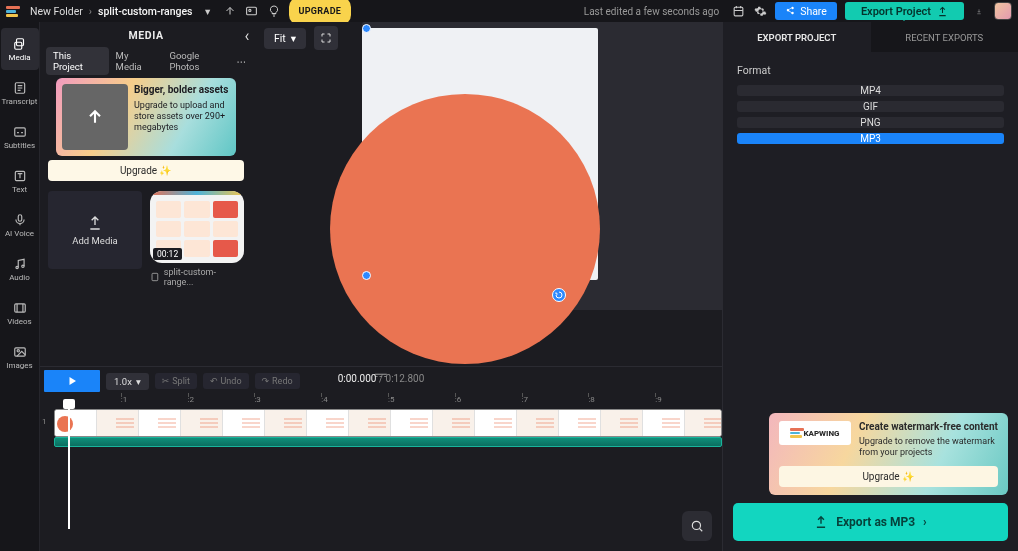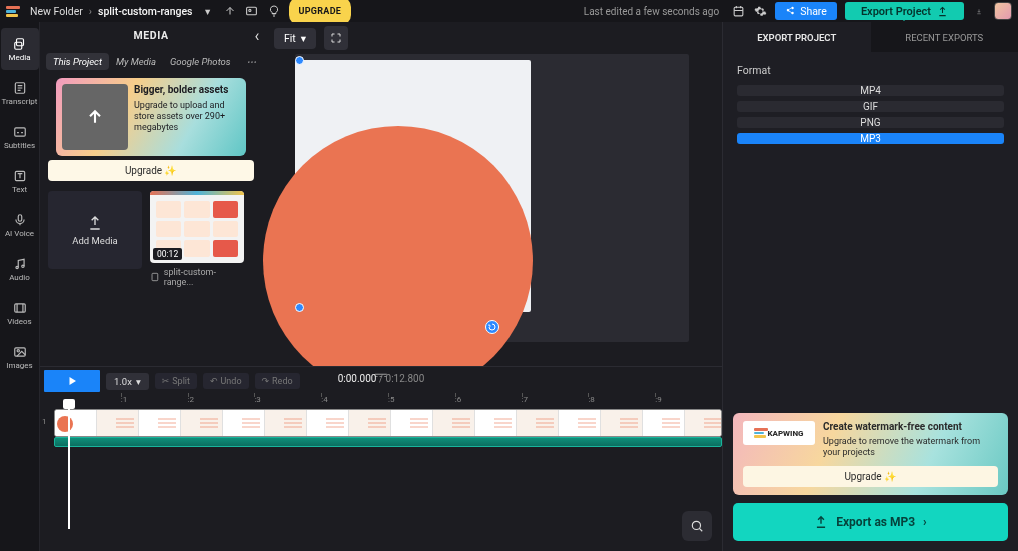--- a/index.html
+++ b/index.html
@@ -25,41 +25,41 @@
 .main { display:flex; height:calc(100% - 22px); }
 .leftnav { width:40px; background:#16161a; border-right:1px solid #26262c; display:flex; flex-direction:column; align-items:center; padding-top:6px; gap:2px;}
 .leftnav .nav-item { width:38px; height:42px; display:flex; flex-direction:column; align-items:center; justify-content:center; gap:2px; font-size:8px; color:#bbb; cursor:pointer; border-radius:4px;}
 .leftnav .nav-item.active { background:#2b2b32; color:#fff;}
 .leftnav .nav-icon { width:14px; height:14px; }
 .center { flex:1; display:flex; flex-direction:column; min-width:0;}
 .center-top { flex:1; display:flex; min-height:0;}
 .media-panel { width:222px; background:#1c1c21; display:flex; flex-direction:column; position:relative;}
 .media-header { height:26px; display:flex; align-items:center; justify-content:center; font-size:10.5px; font-weight:700; letter-spacing:0.6px; color:#eaeaea;}
 .collapse-handle { position:absolute; right:-2px; top:4px; width:14px; height:18px; display:flex; align-items:center; justify-content:center; color:#ddd; cursor:pointer;}
-.media-tabs { height:26px; display:flex; align-items:center; padding:0 6px; gap:0; font-size:9.5px; color:#bbb;font-style:italic;}
+.media-tabs { height:26px; display:flex; align-items:center; padding:0 6px; gap:0; font-size:9.5px; color:#bbb;}
 .media-tab { padding:3px 7px; border-radius:4px; cursor:pointer;}
 .media-tab.active { background:#323239; color:#fff;}
 .media-tabs .more { margin-left:auto; cursor:pointer; color:#ccc;}
 .promo-card { margin:4px 16px; border-radius:6px; background:linear-gradient(120deg,#f29bbf 0%,#f7cd8a 35%,#a8dedd 70%,#5fc6c5 100%); padding:6px; display:flex; gap:6px; color:#1c1c21;}
 .promo-thumb { width:66px; height:66px; border-radius:4px; background:#666; position:relative; display:flex; align-items:center; justify-content:center;}
 .promo-thumb .up { color:#fff; }
 .promo-text { flex:1; font-size:9px; line-height:1.25;}
 .promo-text .title { font-weight:700; font-size:10px; margin-bottom:3px;}
 .promo-upgrade { margin:0 8px 6px; background:#fef8e7; color:#2d2d2d; text-align:center; font-size:10px; padding:5px; border-radius:4px; cursor:pointer;}
 .media-grid { display:flex; gap:8px; padding:4px 8px;}
 .add-media { width:94px; height:78px; border-radius:4px; background:#262630; display:flex; flex-direction:column; align-items:center; justify-content:center; gap:4px; font-size:9.5px; color:#ddd; cursor:pointer;}
 .media-item { width:94px;}
-.media-thumb { width:94px; height:72px; border-radius:4px; background:#f3f3f3; position:relative; overflow:hidden;}
+.media-thumb { width:94px; height:72px; border-radius:12px; background:#f3f3f3; position:relative; overflow:hidden;}
 .media-thumb .bar { position:absolute; top:0;left:0;right:0; height:4px; background:linear-gradient(90deg,#e67155,#4fb3d9,#f2c44b);}
 .media-thumb .grid-inner { position:absolute; top:10px; left:6px; right:6px; bottom:6px; display:grid; grid-template-columns:repeat(3,1fr); grid-template-rows:repeat(3,1fr); gap:3px;}
 .media-thumb .cell { background:#fde6d6; border-radius:2px;}
 .media-thumb .cell:nth-child(3),.media-thumb .cell:nth-child(9){ background:#e6594a;}
 .media-thumb .dur { position:absolute; bottom:3px; left:3px; background:#1c1c21; color:#fff; font-size:8.5px; padding:1px 4px; border-radius:2px;}
 .media-name { font-size:9px; color:#aaa; margin-top:4px; display:flex; align-items:center; gap:4px;}
-.canvas-area { flex:1; display:flex; flex-direction:column; background:#1c1c21;}
+.canvas-area { flex:1; display:flex; background:#1c1c21;}
 .canvas-ctrl { height:32px; display:flex; align-items:center; gap:8px; padding:6px 12px;}
 .fit-btn { background:#303038; color:#fff; font-size:10.5px; padding:4px 10px; border-radius:4px; display:flex; align-items:center; gap:5px; cursor:pointer;}
 .icon-btn { width:24px; height:24px; border-radius:4px; background:#303038; display:flex; align-items:center; justify-content:center; cursor:pointer; color:#ddd;}
 .canvas-wrap { flex:1; display:flex; align-items:flex-start; justify-content:center; padding:0 12px 12px;}
 .canvas { width:394px; height:288px; background:#2b2b32; border-radius:2px; position:relative;}
 .frame { position:absolute; top:6px; left:0; width:236px; height:252px; background:#eff1f4; border-radius:2px;}
 .circle { position:absolute; left:-32px; top:66px; width:270px; height:270px; border-radius:50%; background:#ea7452;}
 .handle { position:absolute; width:9px; height:9px; background:#2d89ff; border:1.5px solid #fff; border-radius:50%;}
 .h-tl{top:2px;left:0;} .h-bl{bottom:30px;left:0;}
 .rotate-handle { position:absolute; bottom:8px; left:50%; transform:translateX(-50%); width:14px; height:14px; border-radius:50%; background:#2d89ff; display:flex; align-items:center; justify-content:center; color:#fff; border:1.5px solid #fff;}
@@ -89,21 +89,21 @@
 .export-panel { width:296px; background:#1e1e24; border-left:1px solid #2b2b32; display:flex; flex-direction:column; position:relative;}
 .export-tabs { height:30px; display:flex; font-size:9.5px;}
 .export-tab { flex:1; display:flex; align-items:center; justify-content:center; cursor:pointer; color:#999; background:#16161a;}
 .export-tab.active { background:#1e1e24; color:#e8e8e8; font-weight:600;}
 .export-body { padding:12px 14px; font-size:10.5px;}
 .format-label { color:#ccc; margin-bottom:8px; display:block;}
 .format-opts { display:flex; gap:5px;flex-direction:column;}
 .fmt { flex:1; height:26px; background:#2a2a31; border-radius:3px; display:flex; align-items:center; justify-content:center; font-size:10px; color:#ddd; cursor:pointer;}
 .fmt.active { background:#1a84f9; color:#fff;}
 .panel-bottom { margin-top:auto; padding:10px;}
-.wm-card { border-radius:6px; background:linear-gradient(115deg,#f3b7bd 0%,#f7d79e 35%,#a8e2de 70%,#6ac9c3 100%); padding:8px 10px; color:#2b2b2b; margin-bottom:8px;}
+.wm-card { border-radius:6px; background:linear-gradient(115deg,#f3b7bd 0%,#f7d79e 35%,#a8e2de 70%,#6ac9c3 100%); padding:8px 10px; color:#2b2b2b; margin-bottom:8px;margin-left:36px;}
 .wm-card .row1{display:flex; gap:8px;}
 .wm-card .logo-box{ width:72px; height:24px; background:#fff; border-radius:3px; display:flex; align-items:center; justify-content:center; font-size:8px; font-weight:800; color:#2b2b2b; gap:3px;}
 .wm-card .txt{flex:1; font-size:9px; line-height:1.25;}
 .wm-card .txt b{font-size:10px; display:block; margin-bottom:2px;}
 .wm-card .up-btn{ margin-top:8px; background:#fdf6e3; text-align:center; padding:5px; border-radius:4px; font-size:10px;}
 .export-action { height:38px; border-radius:5px; background:#12d6c0; color:#06423b; display:flex; align-items:center; justify-content:center; gap:8px; font-size:12px; font-weight:700; cursor:pointer;}
 svg{display:block;}
 </style>
 </head>
 <body>

